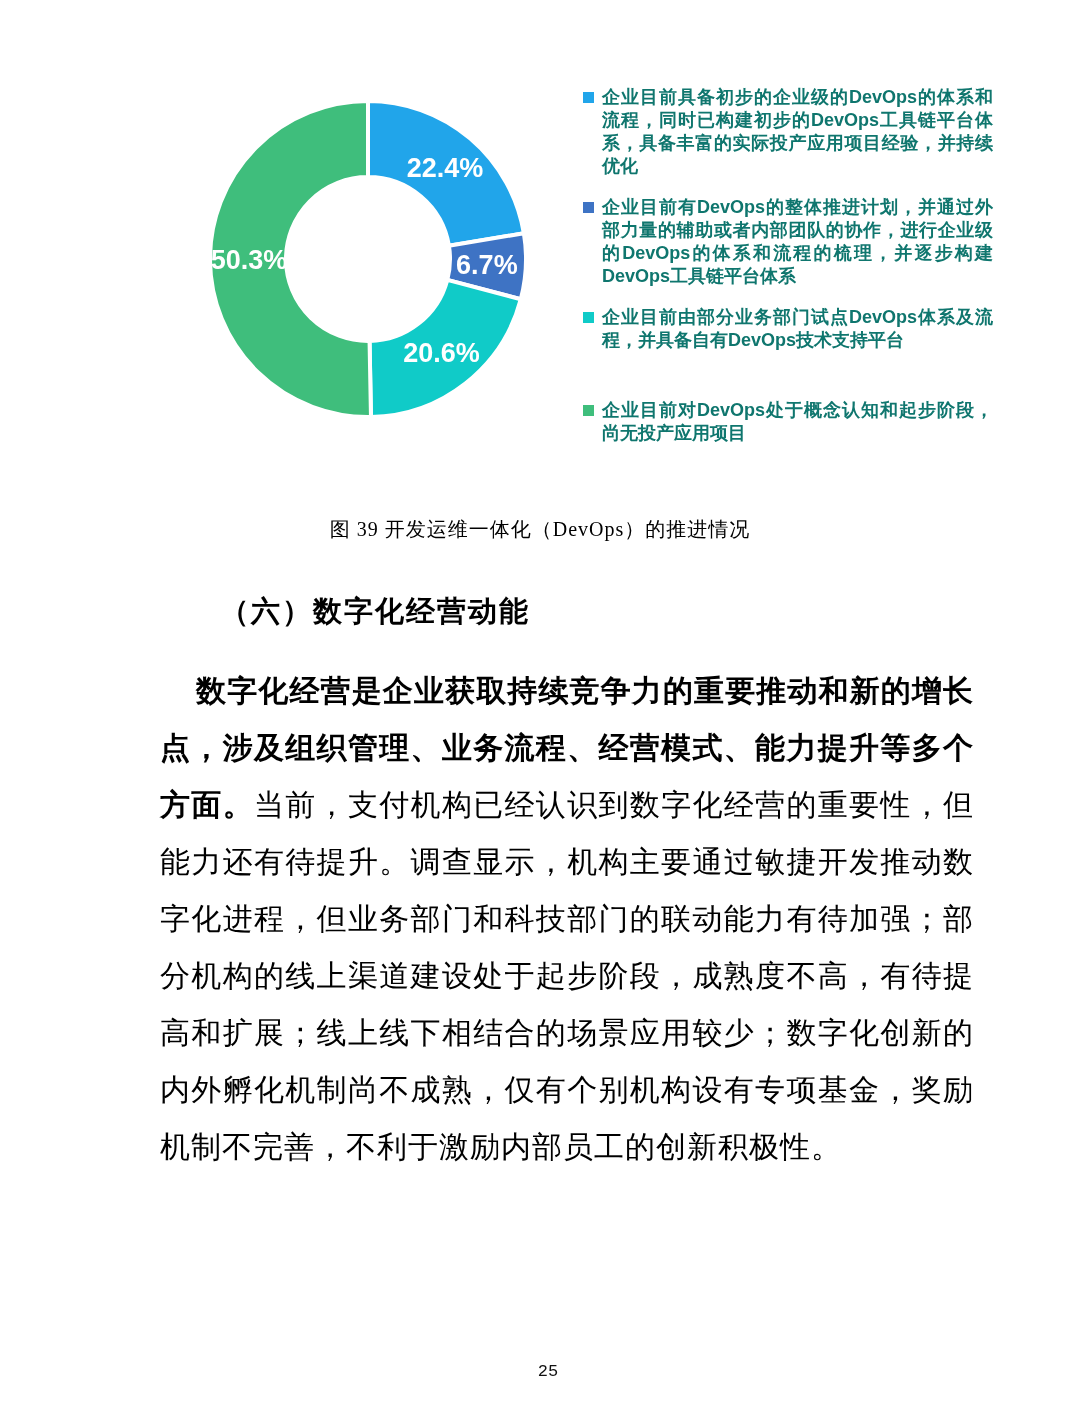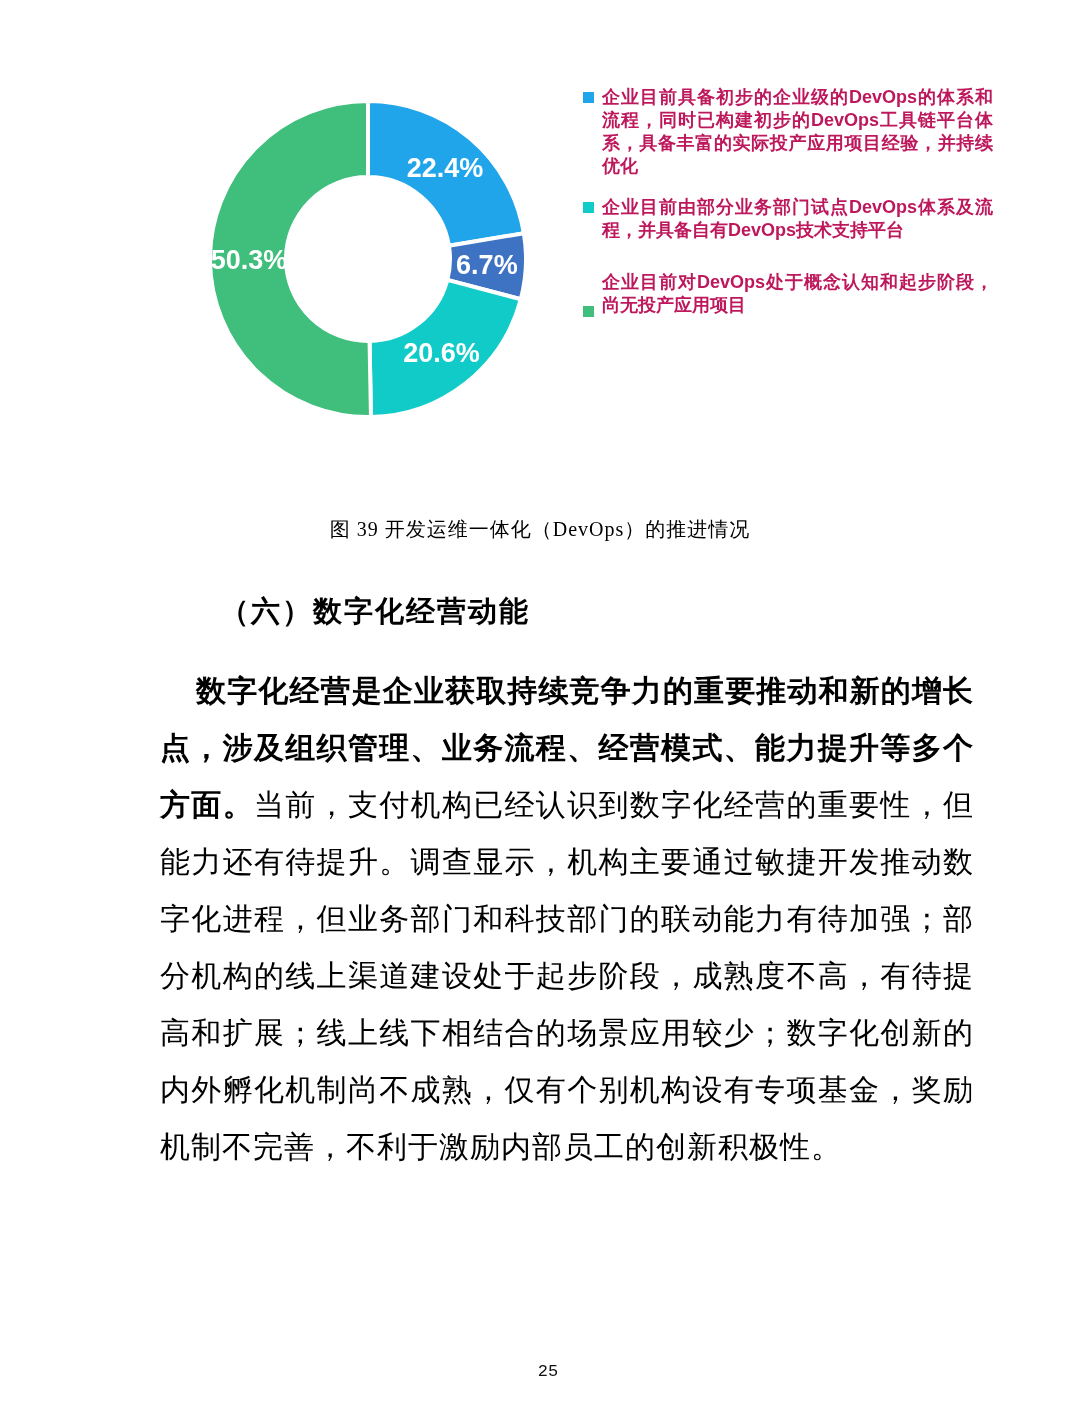--- a/index.html
+++ b/index.html
@@ -25,24 +25,24 @@
   .legend{
     position:absolute;left:583px;top:86px;width:410px;
     font-family:"Liberation Sans", sans-serif;
   }
   .legend-item{
     display:flex;
     margin-bottom:18px;
     font-weight:bold;
     font-size:18px;
     line-height:23px;
-    color:#be185d;
+    color:#0f766e;
     text-align:justify;
   }
-  .legend-item:last-child{margin-top:29px;align-items:flex-end;}
+  .legend-item:last-child{margin-top:47px;}
   .legend-swatch{width:11px;height:11px;margin:6px 8px 0 0;flex:none;}
   
   .caption{
     position:absolute;left:0;top:516px;width:100%;
     text-align:center;
     font-size:20px;
     letter-spacing:1px;
     color:#000;
   }
   
@@ -87,20 +87,24 @@
         <text x="243.5252939577498" y="263.56832342425764">20.6%</text>
         <path d="M172.9780534750345 327.97193167616786 A158 158 0 1 1 169.99999999999997 12 L169.99999999999997 88 A82 82 0 1 0 171.54557205666347 251.98543289522632 Z" fill="#3FBE7C" stroke="#ffffff" stroke-width="4" stroke-linejoin="round"></path>
         <text x="51.00528513403498" y="171.12153197354414">50.3%</text>
       </svg>
     <div id="chart-legend" class="legend">
         <div class="legend-item">
           <span class="legend-swatch" style="background: rgb(33, 165, 234);"></span>
           <span>企业目前具备初步的企业级的DevOps的体系和流程，同时已构建初步的DevOps工具链平台体系，具备丰富的实际投产应用项目经验，并持续优化</span>
         </div>
         <div class="legend-item">
+          <span class="legend-swatch" style="background: rgb(62, 115, 196);"></span>
+          <span>企业目前有DevOps的整体推进计划，并通过外部力量的辅助或者内部团队的协作，进行企业级的DevOps的体系和流程的梳理，并逐步构建DevOps工具链平台体系</span>
+        </div>
+        <div class="legend-item">
           <span class="legend-swatch" style="background: rgb(16, 203, 200);"></span>
           <span>企业目前由部分业务部门试点DevOps体系及流程，并具备自有DevOps技术支持平台</span>
         </div>
         <div class="legend-item">
           <span class="legend-swatch" style="background: rgb(63, 190, 124);"></span>
           <span>企业目前对DevOps处于概念认知和起步阶段，尚无投产应用项目</span>
         </div>
       </div>
     <div class="caption">图 39 开发运维一体化（DevOps）的推进情况</div>
   </div>

